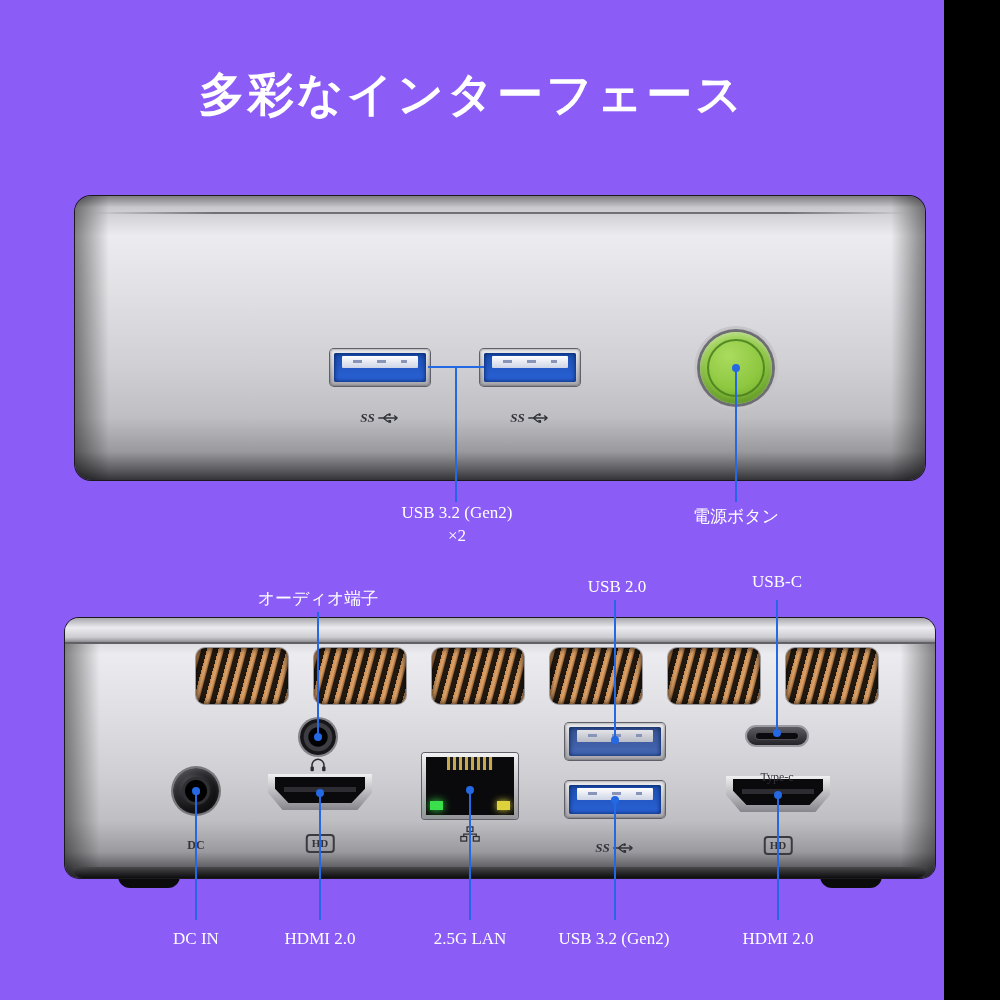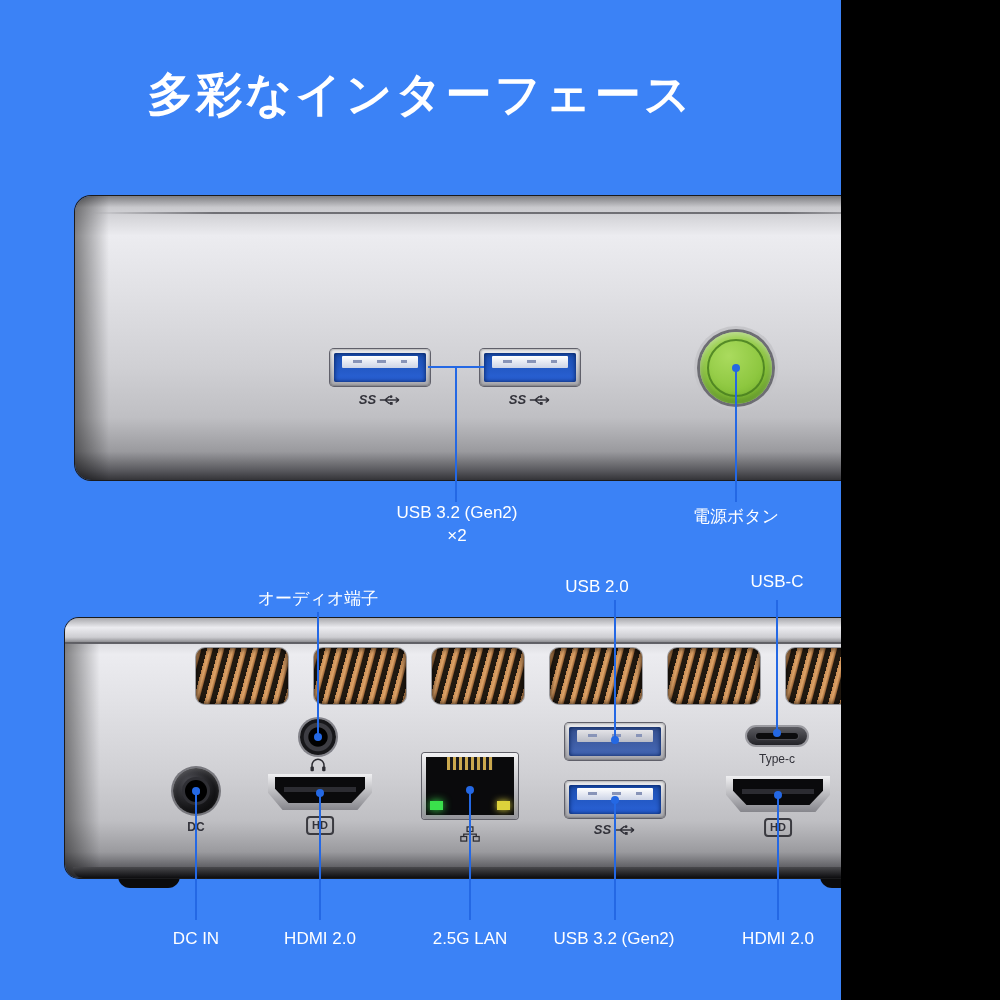--- a/index.html
+++ b/index.html
@@ -1,18 +1,18 @@
 <!DOCTYPE html>
 <html><head>
 <meta charset="utf-8">
 <style>
   html,body { margin:0; padding:0; background:#000; }
   .stage {
-    position:relative; width:841px; height:1000px; background:#3b82f6;
-    font-family:Liberation Sans, sans-serif; overflow:hidden;
+    position:relative; width:944px; height:1000px; background:#8b5cf6;
+    font-family:Liberation Serif, serif; overflow:hidden;
   }
   .title {
     position:absolute; top:64px; left:0; width:100%; text-align:center;
     color:#ffffff; font-size:46px; font-weight:bold; letter-spacing:3px;
   }
   
   .device {
     position:absolute; border-radius:16px;
     background:
       linear-gradient(90deg, rgba(0,0,0,.45) 0%, rgba(0,0,0,0) 4%, rgba(0,0,0,0) 96%, rgba(0,0,0,.45) 100%),
@@ -113,21 +113,21 @@
     background:radial-gradient(circle,#000 0 36%,#3d3d43 40% 54%,#17171a 58% 76%,#5c5c62 80% 100%);
     box-shadow:0 0 0 2px #83838a;
   }
   .powerbtn {
     width:72px; height:72px; border-radius:50%; position:absolute; z-index:2;
     background:radial-gradient(circle at 40% 33%, #aadb5e, #8cc63e 55%, #6da92c 100%);
     box-shadow:0 0 0 3px #6d6d73, 0 0 0 6px #c6c6ca, inset 0 3px 6px rgba(255,255,255,.45), inset 0 -5px 9px rgba(70,120,25,.6);
   }
   .powerbtn::before { content:""; position:absolute; inset:7px; border-radius:50%; border:2px solid rgba(72,126,30,.85); }
   
-  .mark { position:absolute; z-index:3; color:#32323a; transform:translateX(-50%); text-align:center; }
+  .mark { position:absolute; z-index:3; color:#32323a; transform:translateX(-50%); text-align:center;margin-top:18px; }
   .ss-mark { display:flex; align-items:center; gap:3px; font-size:13px; font-style:italic; font-weight:bold; }
   .hd-mark { font-size:11px; font-weight:bold; border:2px solid #3a3a40; border-radius:4px; padding:0 4px; line-height:15px; }
   .small-mark { font-size:12px; font-weight:bold; }
   
   .cline { position:absolute; background:#2468e4; z-index:5; }
   .vline { width:2px; }
   .hline { height:2px; }
   .dot {
     position:absolute; width:8px; height:8px; border-radius:50%;
     background:#2468e4; transform:translate(-50%,-50%); z-index:6;
@@ -263,21 +263,21 @@
 
   <div class="port hdmi" style="left:726px; top:776px;">
     <div class="hdmi-inner"></div>
   </div>
   <div class="mark hd-mark" style="left:778px; top:818px;">HD</div>
 
   <div class="label" style="left:318px; top:588px;">オーディオ端子</div>
   <div class="cline vline" style="left:317px; top:612px; height:125px;"></div>
   <div class="dot" style="left:318px; top:737px;"></div>
 
-  <div class="label" style="left:597px; top:576px;text-align:right;">USB 2.0</div>
+  <div class="label" style="left:617px; top:576px;text-align:right;">USB 2.0</div>
   <div class="cline vline" style="left:614px; top:600px; height:140px;"></div>
   <div class="dot" style="left:615px; top:740px;"></div>
 
   <div class="label" style="left:777px; top:571px;">USB-C</div>
   <div class="cline vline" style="left:776px; top:600px; height:133px;"></div>
   <div class="dot" style="left:777px; top:733px;"></div>
 
   <div class="dot" style="left:196px; top:791px;"></div>
   <div class="cline vline" style="left:195px; top:791px; height:129px;"></div>
   <div class="label" style="left:196px; top:928px;">DC IN</div>

